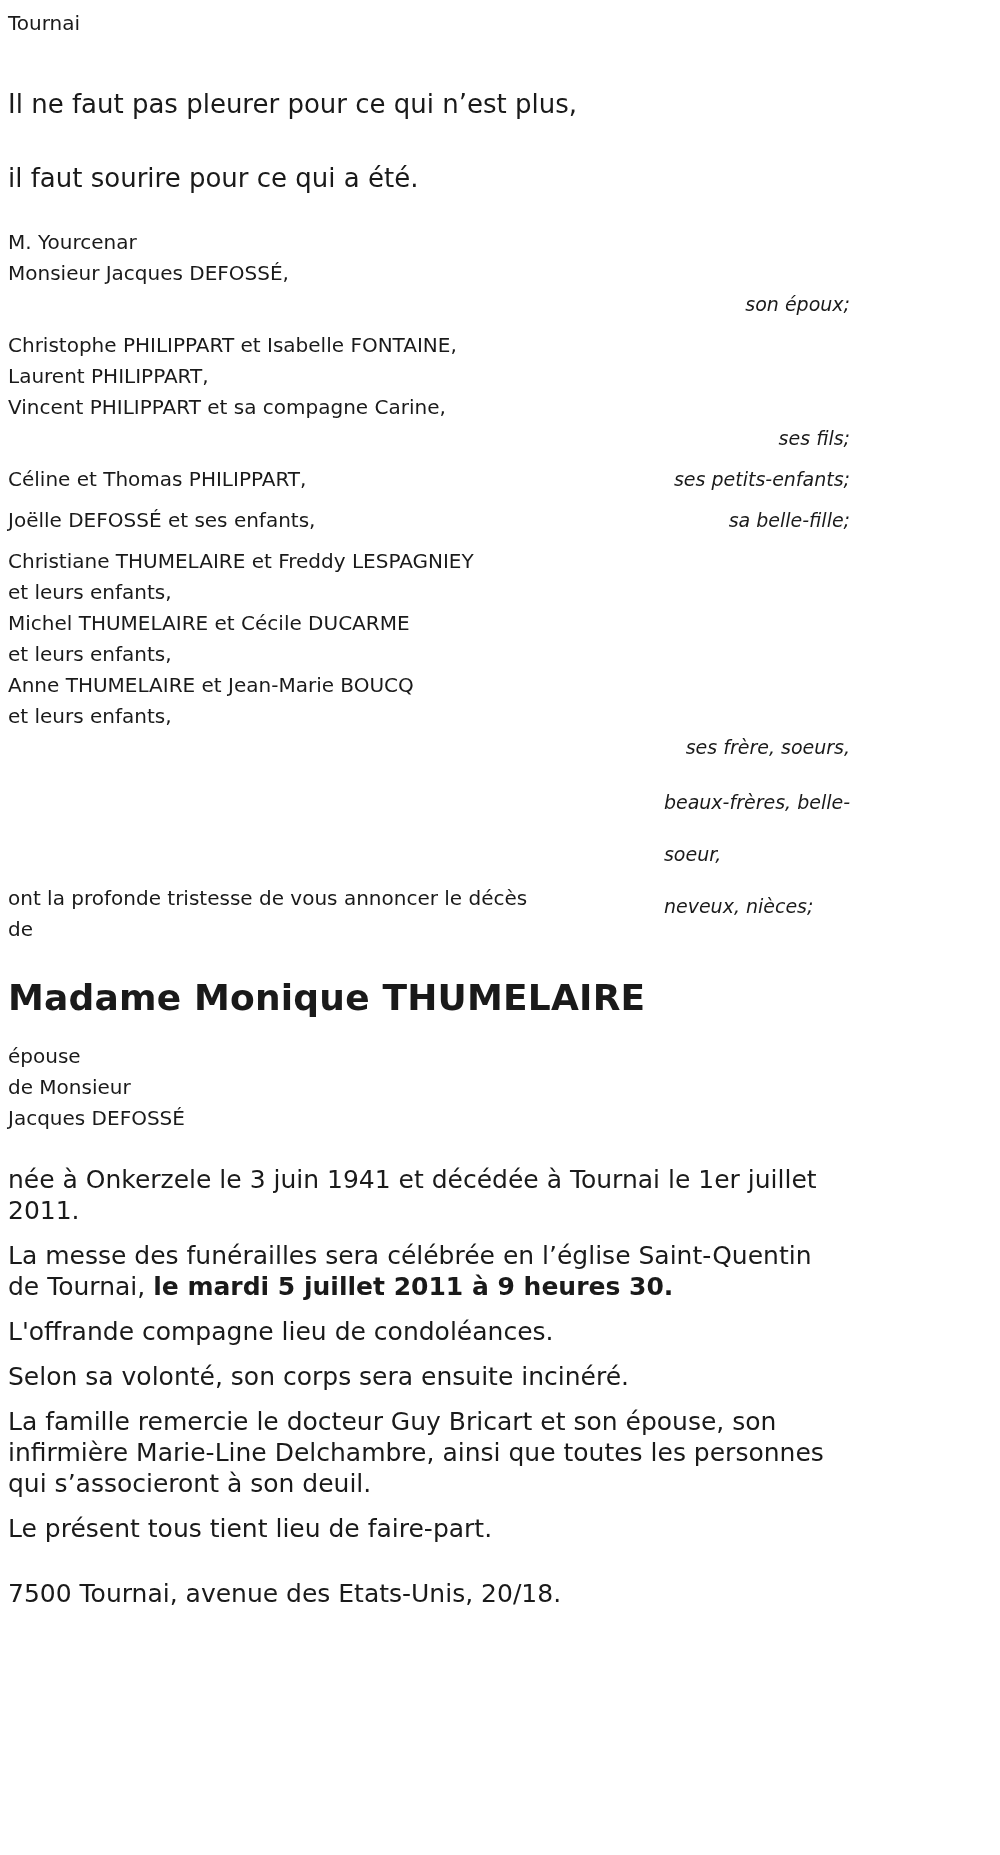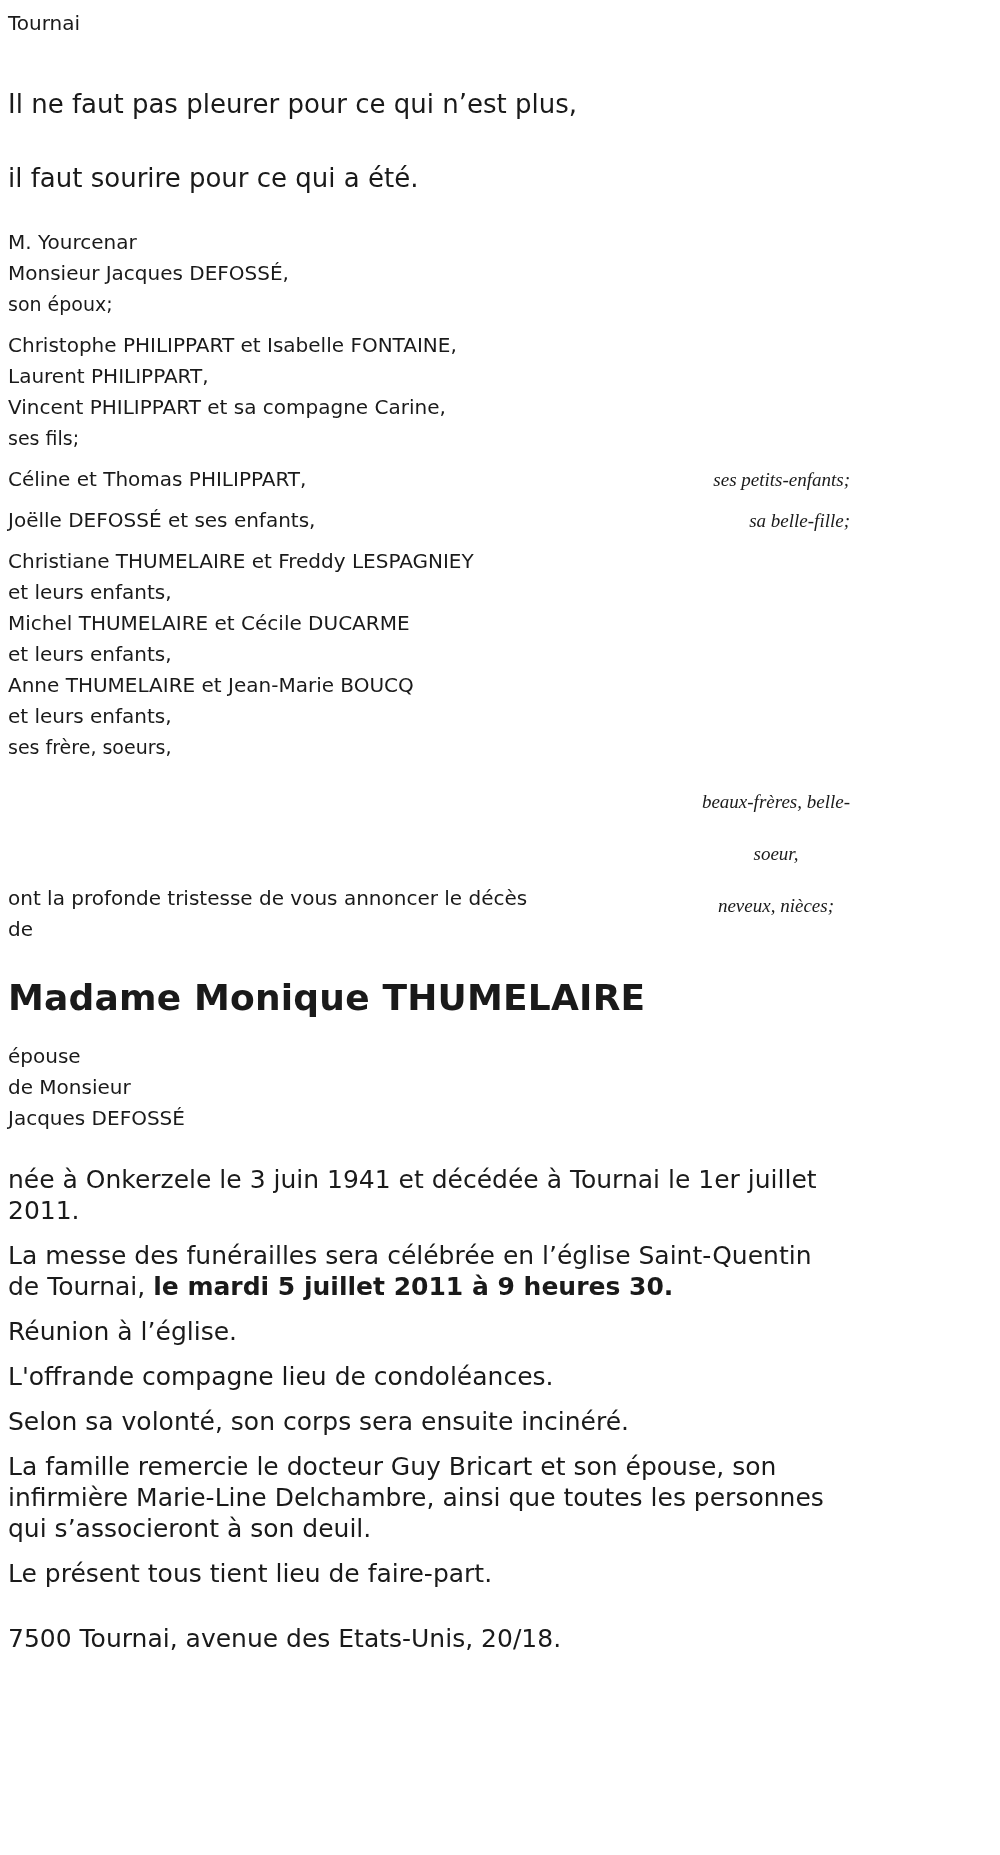--- a/index.html
+++ b/index.html
@@ -44,34 +44,34 @@
     align-items: flex-end;
     justify-content: space-between;
     width: 100%;
   }
   .row-names {
     flex: 0 1 auto;
     min-width: 0;
   }
   .row-rel {
     flex: 0 0 auto;
-    text-align: center;
+    text-align: left;
     font-style: italic;
     font-size: 19px;
     line-height: 31px;
     padding-left: 24px;
     white-space: pre-line;
-    font-family: Liberation Serif, serif;
   }
   .rel-tight {
     line-height: 26px;
   }
   .rel-only {
     width: 100%;
-    text-align: left;
+    text-align: right;
+    font-style: italic;
     font-size: 19px;
     line-height: 31px;
   }
 
   
   .headline {
     font-size: 36px;
     line-height: 46px;
     font-weight: bold;
     letter-spacing: 0.2px;
@@ -174,21 +174,20 @@
   <div class="line">Jacques DEFOSSÉ</div>
 
   <div class="gap-lg"></div>
 
   <div class="body-text para">née à Onkerzele le 3 juin 1941 et décédée à Tournai le 1er juillet 2011.</div>
 
   <div class="body-text para">
     <span>La messe des funérailles sera célébrée en l’église Saint-Quentin de Tournai, </span><b>le mardi 5 juillet 2011 à 9 heures 30.</b>
   </div>
 
-  <div class="body-text para">Réunion à l’église.</div>
 
   <div class="body-text para">L'offrande compagne lieu de condoléances.</div>
 
   <div class="body-text para">Selon sa volonté, son corps sera ensuite incinéré.</div>
 
 
   <div class="body-text para">La famille remercie le docteur Guy Bricart et son épouse, son infirmière Marie-Line Delchambre, ainsi que toutes les personnes qui s’associeront à son deuil.</div>
 
   <div class="body-text para">Le présent tous tient lieu de faire-part.</div>
 

